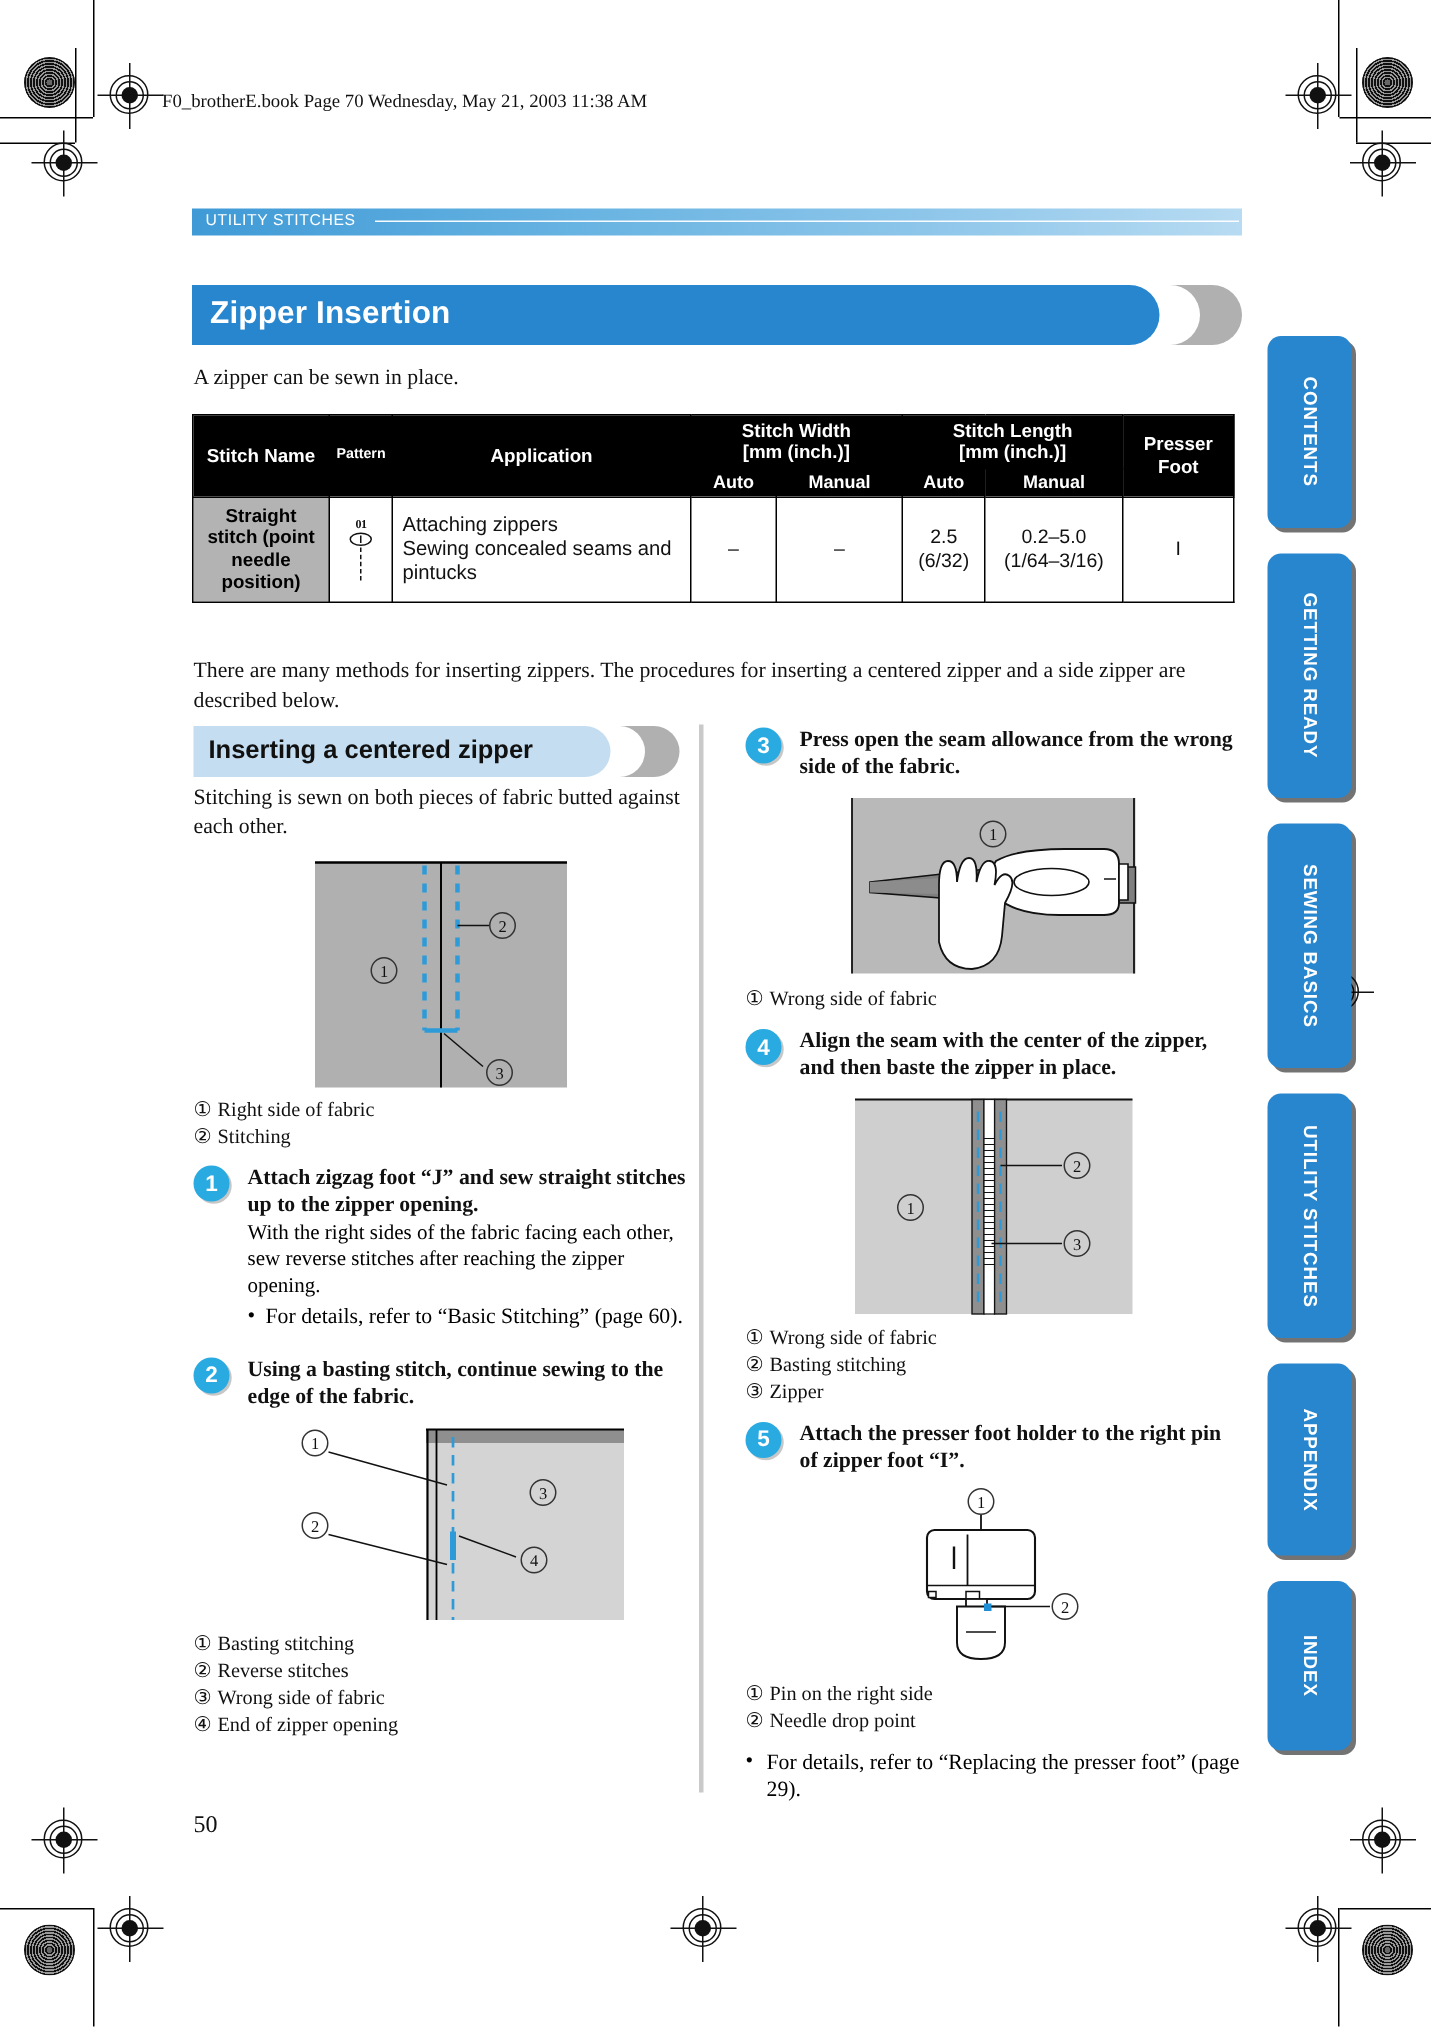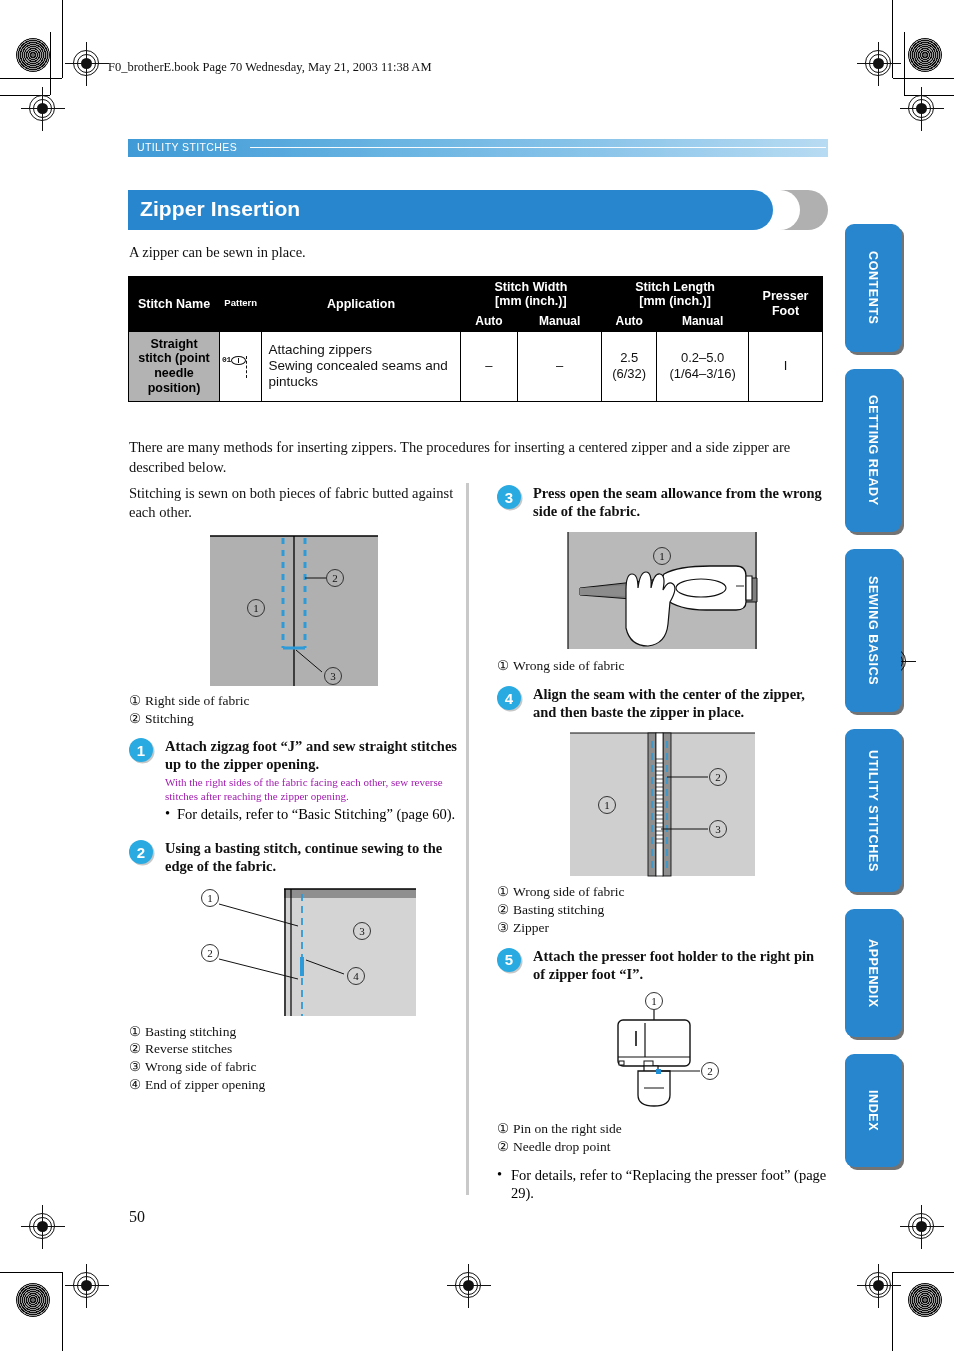--- a/index.html
+++ b/index.html
@@ -116,22 +116,22 @@
     background: #b3b3b3; color: #000; font-weight: bold;
     font-size: 12.5px; line-height: 1.18; padding: 5px 4px;
   }
   .spec tbody td.appl {
     text-align: left; font-size: 13.5px; line-height: 1.2;
     padding: 5px 6px; white-space: pre-line;
   }
   .spec tbody td.val { font-size: 13px; line-height: 1.2; white-space: pre-line; }
   .pattern-cell { padding: 2px !important; }
   .pattern-glyph {
-    display: flex; flex-direction: row; 
-    font-family: Liberation Mono, monospace;
+    display: flex; flex-direction: column; align-items: center;
+    font-family: Liberation Serif, serif;
   }
   .pattern-glyph .num { font-size: 8px; font-weight: bold; letter-spacing: -.3px; }
   .pattern-glyph .eye {
     width: 13px; height: 7px; border: 1.4px solid #111; border-radius: 50%;
     position: relative; margin-top: 1px;
   }
   .pattern-glyph .eye::after {
     content:""; position:absolute; left:50%; top:1px; bottom:1px; width:1.3px;
     margin-left:-0.65px; background:#111;
   }
@@ -184,21 +184,21 @@
     background: #29abe2; color: #fff;
     font-family: "Liberation Sans", sans-serif;
     font-size: 15px; font-weight: bold;
     display: flex; align-items: center; justify-content: center;
     box-shadow: 1.5px 1.5px 0 rgba(0,0,0,.22);
   }
   .step .head {
     font-size: 14.5px; font-weight: bold; line-height: 1.25; color: #111;
     margin: 0 0 1px 0;
   }
-  .step .body { font-size: 11px; line-height: 1.28; color: #a21caf; margin: 0; }
+  .step .body { font-size: 14px; line-height: 1.28; color: #000000; margin: 0; }
   .bullet { position: relative; padding-left: 12px; margin-top: 2px; font-size: 14.5px; line-height: 1.28; }
   .bullet::before { content: "\2022"; position: absolute; left: 0; top: -1px; }
 
   
   .legend { margin: 4px 0 10px 0; font-size: 13.5px; line-height: 1.32; color: #111; }
   .legend div { white-space: nowrap; }
   .legend .cnum { display: inline-block; width: 16px; }
 
   
   .fig { margin: 4px 0 2px 0; }
@@ -358,20 +358,27 @@
       </tr>
     </tbody>
   </table>
 
   <div class="intro">There are many methods for inserting zippers. The procedures for inserting a centered zipper and a side zipper are described below.</div>
 
   <div class="col-div"></div>
 
   <div class="col col-left">
 
+    <div class="sub-wrap">
+      <div class="sub-shadow"></div>
+      <div class="sub-notch"></div>
+      <div class="sub-bar">
+        <h2>Inserting a centered zipper</h2>
+      </div>
+    </div>
 
     <p class="ptext">Stitching is sewn on both pieces of fabric butted against each other.</p>
 
     <div class="fig center">
       <svg width="212" height="160" viewBox="0 0 212 160">
         <rect x="22" y="8" width="168" height="150" fill="#b0b0b0"></rect>
         <line x1="22" y1="8" x2="190" y2="8" stroke="#000" stroke-width="1.6"></line>
         <line x1="106" y1="8" x2="106" y2="158" stroke="#000" stroke-width="1.3"></line>
         <line x1="95" y1="10" x2="95" y2="120" stroke="#2e9bd8" stroke-width="3" stroke-dasharray="6 6"></line>
         <line x1="117" y1="10" x2="117" y2="120" stroke="#2e9bd8" stroke-width="3" stroke-dasharray="6 6"></line>

